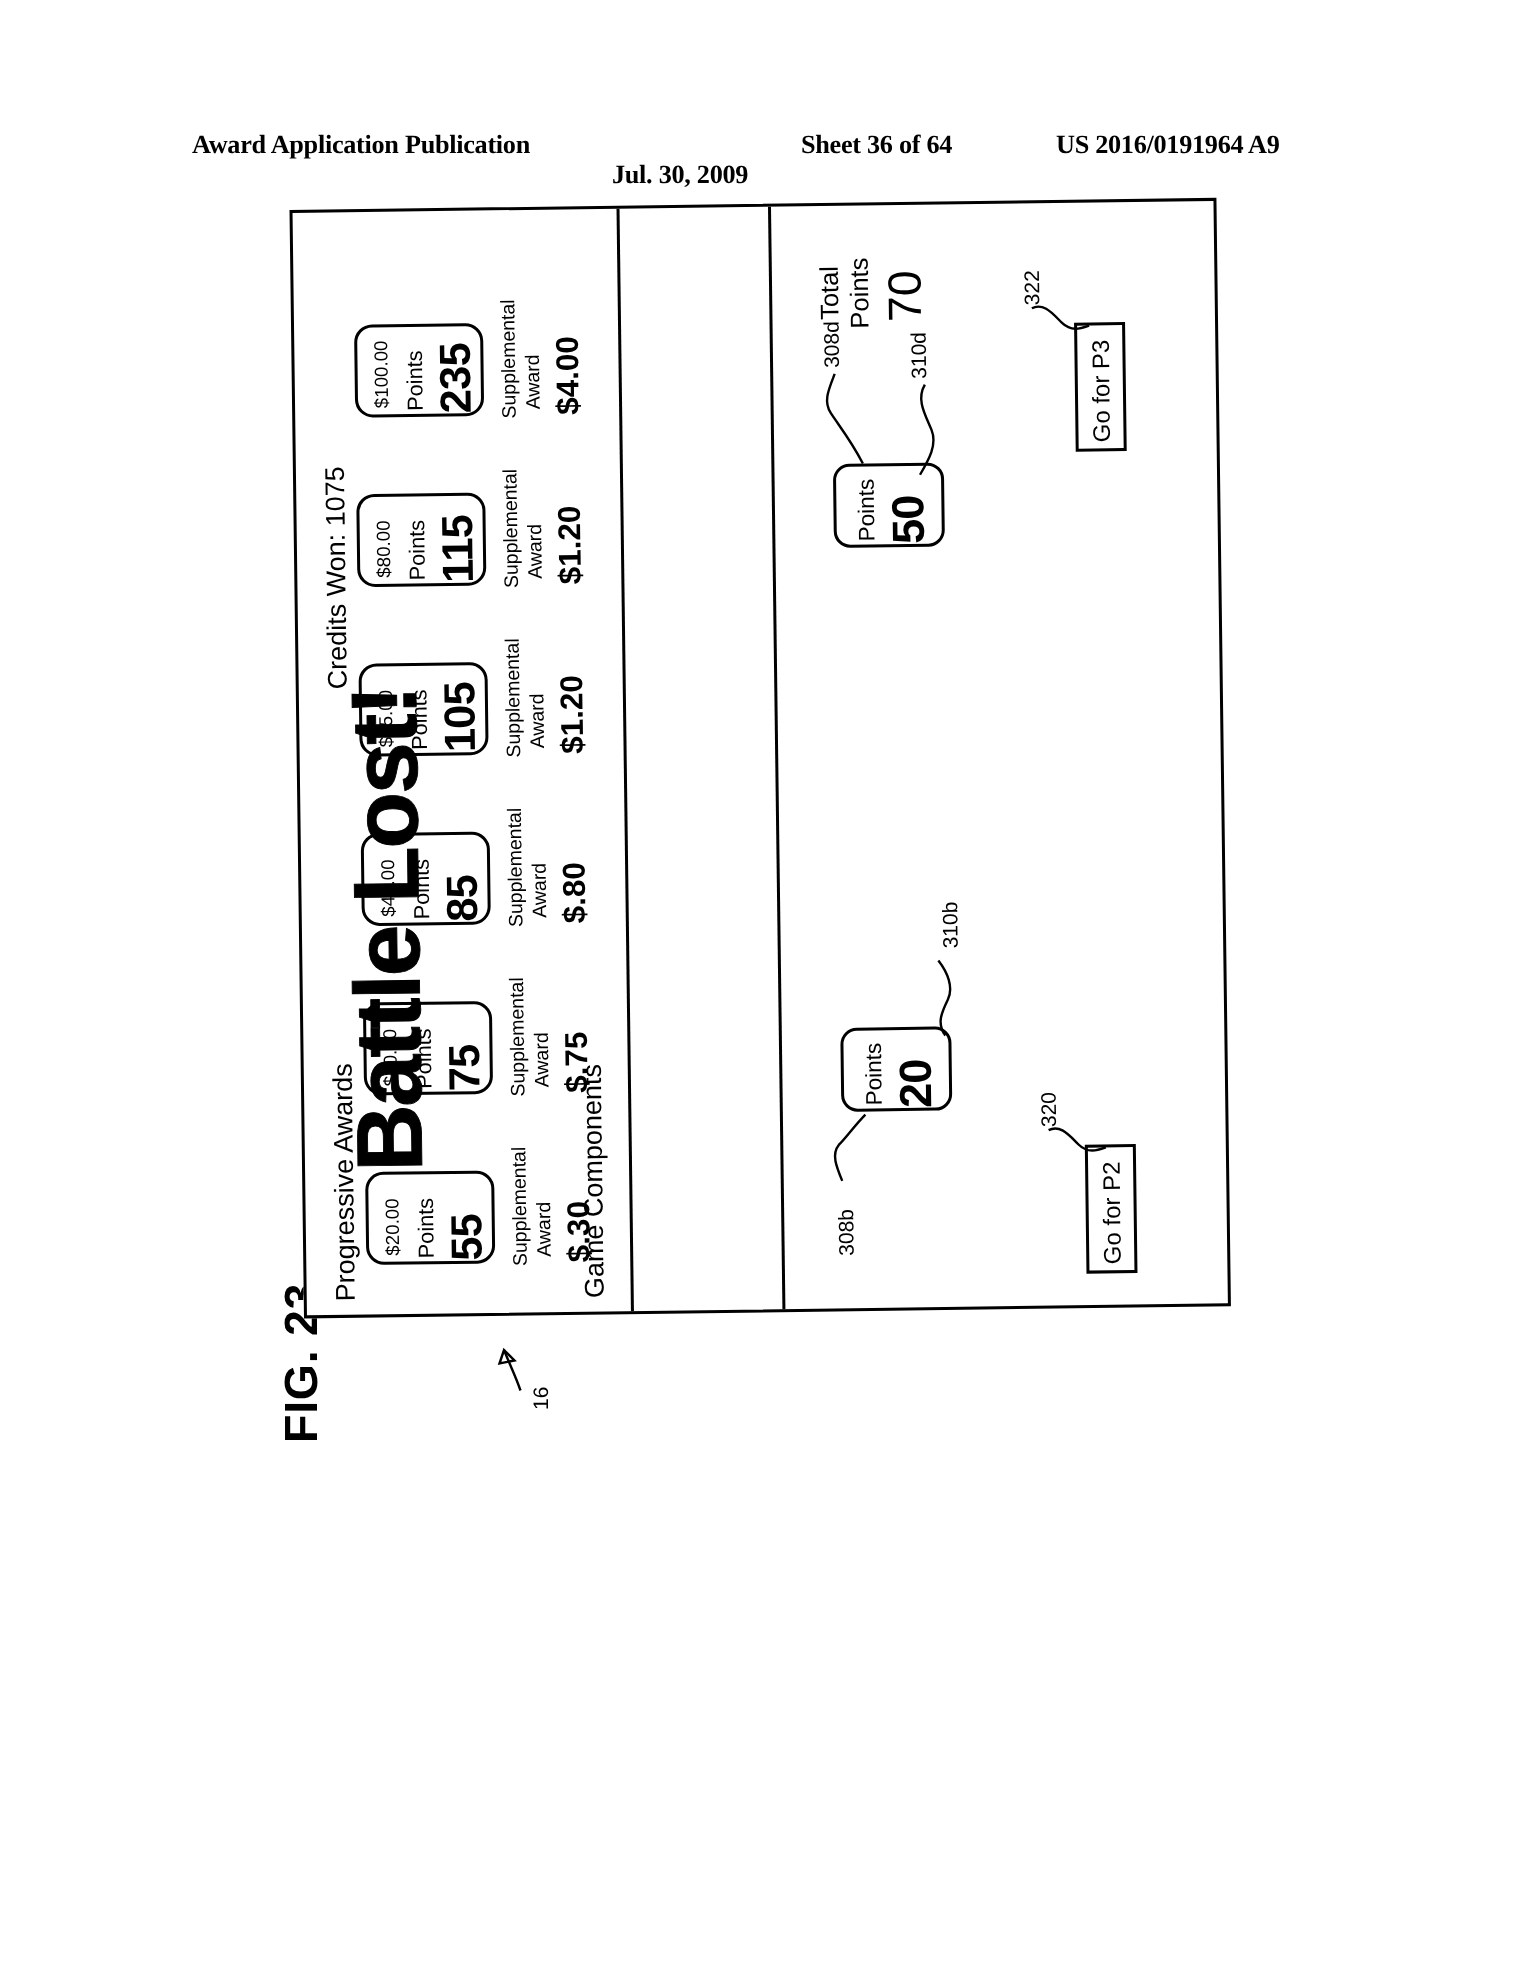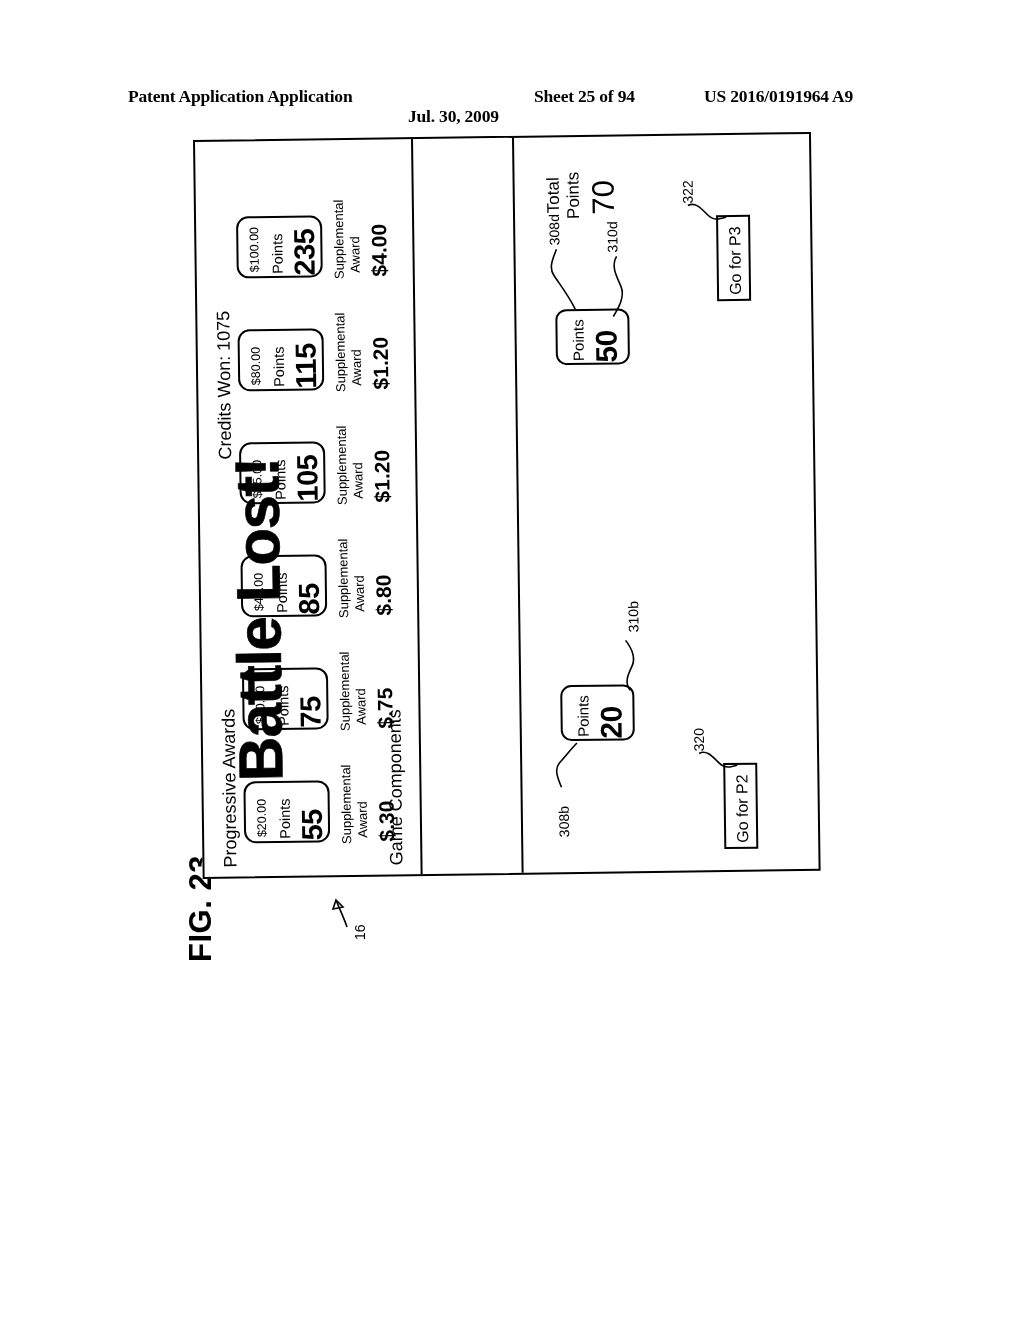--- a/index.html
+++ b/index.html
@@ -323,23 +323,23 @@
   .leader-svg path {
     fill: none;
     stroke: #000;
     stroke-width: 1.6;
   }
 </style>
 </head>
 <body>
 
 <div id="patent-header">
-  <span class="hdr-left">Patent Application Application</span>
+  <span class="hdr-left">Award Application Publication</span>
   <span class="hdr-date">Jul. 30, 2009</span>
-  <span class="hdr-sheet">Sheet 25 of 94</span>
+  <span class="hdr-sheet">Sheet 36 of 64</span>
   <span class="hdr-docnum">US 2016/0191964 A9</span>
 </div>
 
 <div id="figure-label">
   <span class="fig-text">FIG. 23</span>
 </div>
 
 <div id="lead-16">
   <svg class="leader-svg" width="70" height="60" viewBox="0 0 70 60">
     <path d="M 6 4 C 10 14, 14 22, 17 31" stroke-width="2"></path>

